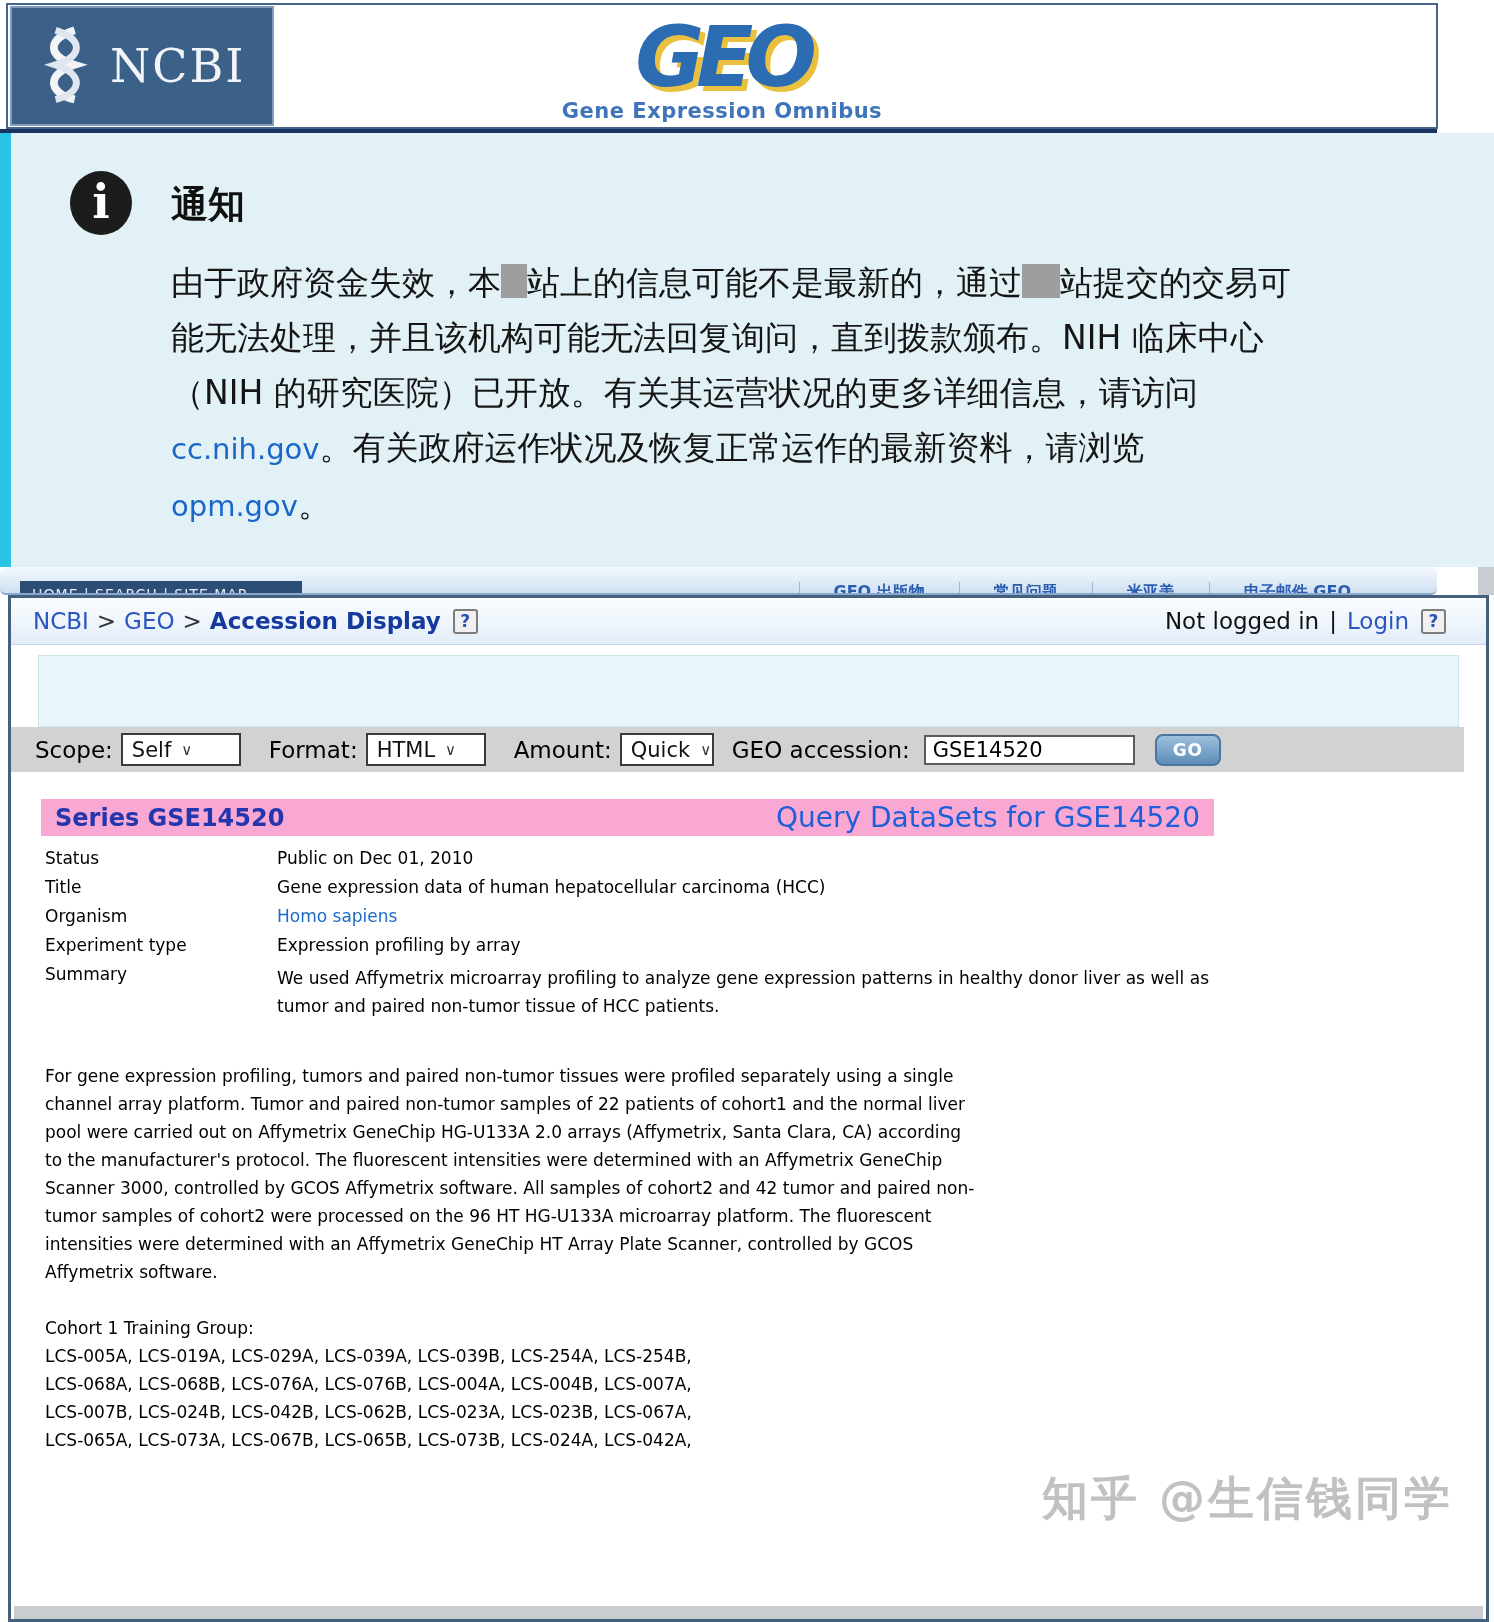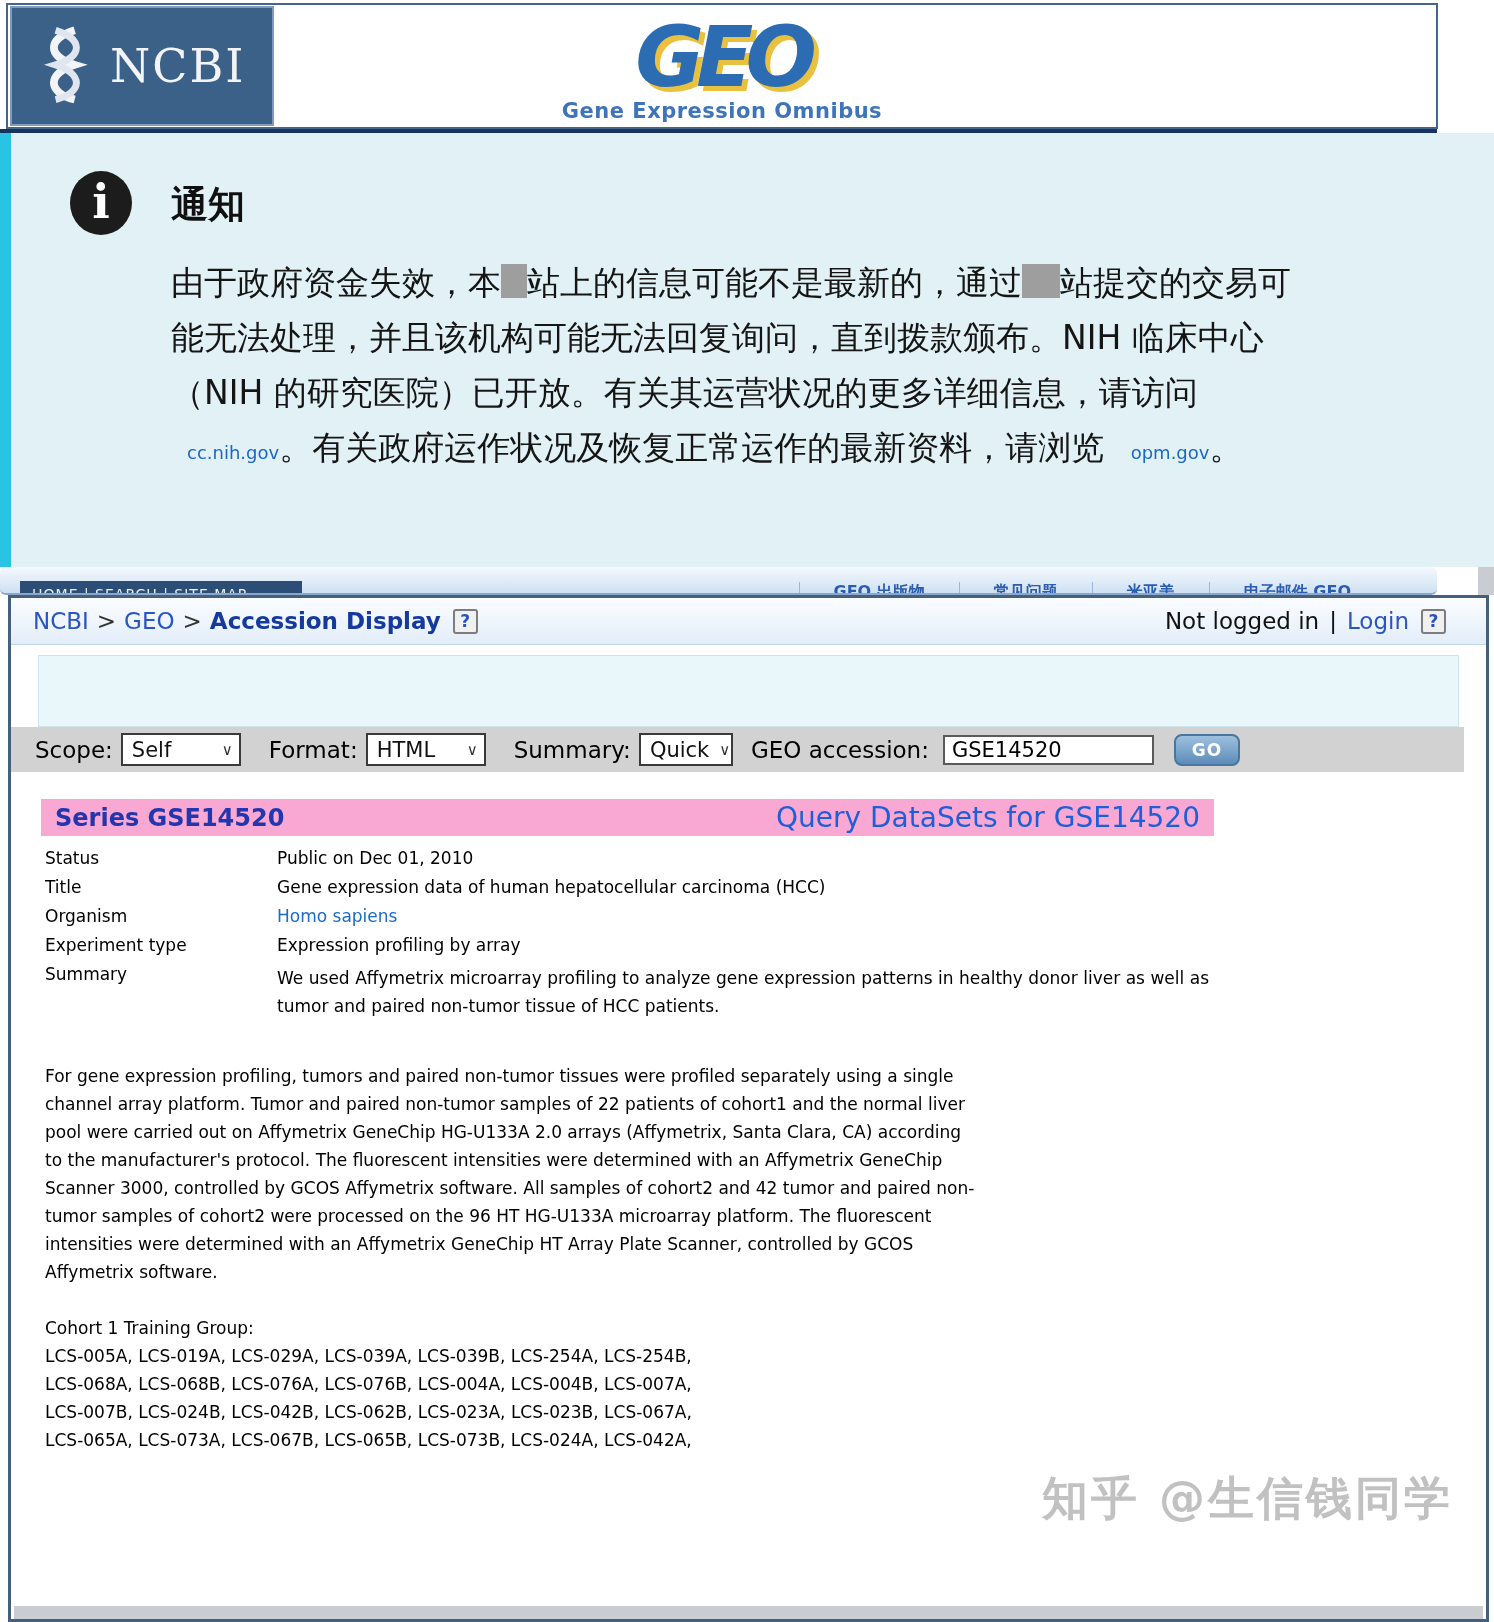--- a/index.html
+++ b/index.html
@@ -50,21 +50,21 @@
     font-weight:bold; font-size:46px; text-align:center; line-height:62px;
   }
   .notice-title { position:absolute; left:171px; top:47px; font-size:37px; font-weight:bold; color:#101010; }
   .notice-body {
     position:absolute; left:171px; top:122px; width:1128px;
     font-size:33px; line-height:55px; color:#151515;
   }
   .redact { display:inline-block; height:34px; background:#9e9e9e; vertical-align:-4px; }
   .redact.r1 { width:26px; }
   .redact.r2 { width:38px; }
-  .notice-link { color:#1a67c9; font-size:18px; text-decoration:none; cursor:pointer;margin-left:16px; }
+  .notice-link { color:#1a67c9; font-size:29px; text-decoration:none; cursor:pointer; }
 
   
   .navbar {
     position:absolute; left:0; top:567px; width:1437px; height:28px;
     background:linear-gradient(#f4f9fe,#cfe0f2);
     border-bottom:2px solid #8aa8cc; overflow:hidden;border-radius:6px;
   }
   .navbar-left {
     position:absolute; left:20px; top:14px; width:282px; height:26px;
     background:#2c4e76; color:#e8eef6; font-size:14px; letter-spacing:1px;
@@ -109,21 +109,21 @@
     margin:10px 0 0 27px; width:1421px; height:72px;
     background:#e9f6fa; border:1px solid #cfe3ea;
   }
   .formbar {
     margin-top:0; width:1453px; height:45px; background:#d2d2d2;
     display:flex; align-items:center; padding-left:24px; font-size:23px;
     white-space:nowrap;
   }
   .formbar label { color:#000; }
   .sel {
-    display:inline-flex; align-items:center; justify-content:space-between;
+    display:inline-flex; align-items:center; 
     background:#fff; border:2px solid #3a3a3a; height:33px;
     font-size:21px; padding:0 6px 0 9px; margin:0 0 0 8px; cursor:pointer;
   }
   .sel .arrow { font-size:15px; color:#333; margin-left:10px; }
   .sel.scope { width:120px; }
   .sel.format { width:120px; }
   .sel.amount { width:94px; }
   .gap28 { width:28px; }
   .gap18 { width:18px; }
   .acc-input {
@@ -234,21 +234,21 @@
         <span>Self</span>
         <span class="arrow">∨</span>
       </span>
       <span class="gap28"></span>
       <label>Format:</label>
       <span class="sel format">
         <span>HTML</span>
         <span class="arrow">∨</span>
       </span>
       <span class="gap28"></span>
-      <label>Summary:</label>
+      <label>Amount:</label>
       <span class="sel amount">
         <span>Quick</span>
         <span class="arrow">∨</span>
       </span>
       <span class="gap18"></span>
       <label>GEO accession:</label>
       <input class="acc-input" type="text" value="GSE14520" style="">
       <span class="go-btn">GO</span>
     </div>
 

